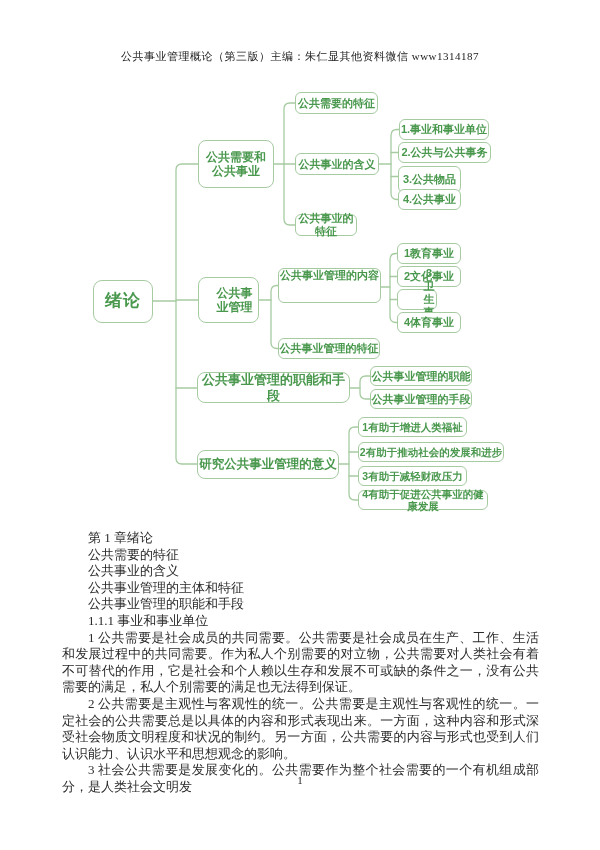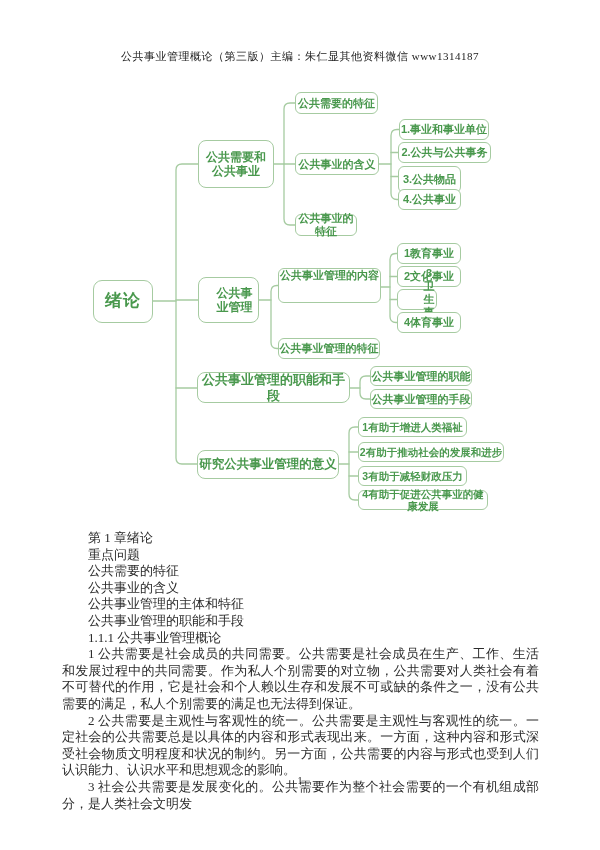--- a/index.html
+++ b/index.html
@@ -104,26 +104,25 @@
 
     <div class="node branch wide" style="left:197px; top:450px; width:142px; height:29px; font-size:12.5px;">研究公共事业管理的意义</div>
     <div class="node small" style="left:358px; top:417px; width:109px; height:20px;">1有助于增进人类福祉</div>
     <div class="node small" style="left:358px; top:442px; width:146px; height:20px;">2有助于推动社会的发展和进步</div>
     <div class="node small" style="left:358px; top:466px; width:109px; height:20px;">3有助于减轻财政压力</div>
     <div class="node small" style="left:358px; top:490px; width:130px; height:20px;">4有助于促进公共事业的健康发展</div>
   </div>
 
   <div class="doc">
     <p>第 1 章绪论</p>
-    <p>重点问题</p>
     <p>公共需要的特征</p>
     <p>公共事业的含义</p>
     <p>公共事业管理的主体和特征</p>
     <p>公共事业管理的职能和手段</p>
-    <p>1.1.1 公共事业管理概论</p>
+    <p>1.1.1 事业和事业单位</p>
     <p>1 公共需要是社会成员的共同需要。公共需要是社会成员在生产、工作、生活和发展过程中的共同需要。作为私人个别需要的对立物，公共需要对人类社会有着不可替代的作用，它是社会和个人赖以生存和发展不可或缺的条件之一，没有公共需要的满足，私人个别需要的满足也无法得到保证。</p>
     <p>2 公共需要是主观性与客观性的统一。公共需要是主观性与客观性的统一。一定社会的公共需要总是以具体的内容和形式表现出来。一方面，这种内容和形式深受社会物质文明程度和状况的制约。另一方面，公共需要的内容与形式也受到人们认识能力、认识水平和思想观念的影响。</p>
     <p>3 社会公共需要是发展变化的。公共需要作为整个社会需要的一个有机组成部分，是人类社会文明发</p>
   </div>
 
   <div class="page-num">1</div>
 
 </div>
 
 </body></html>

